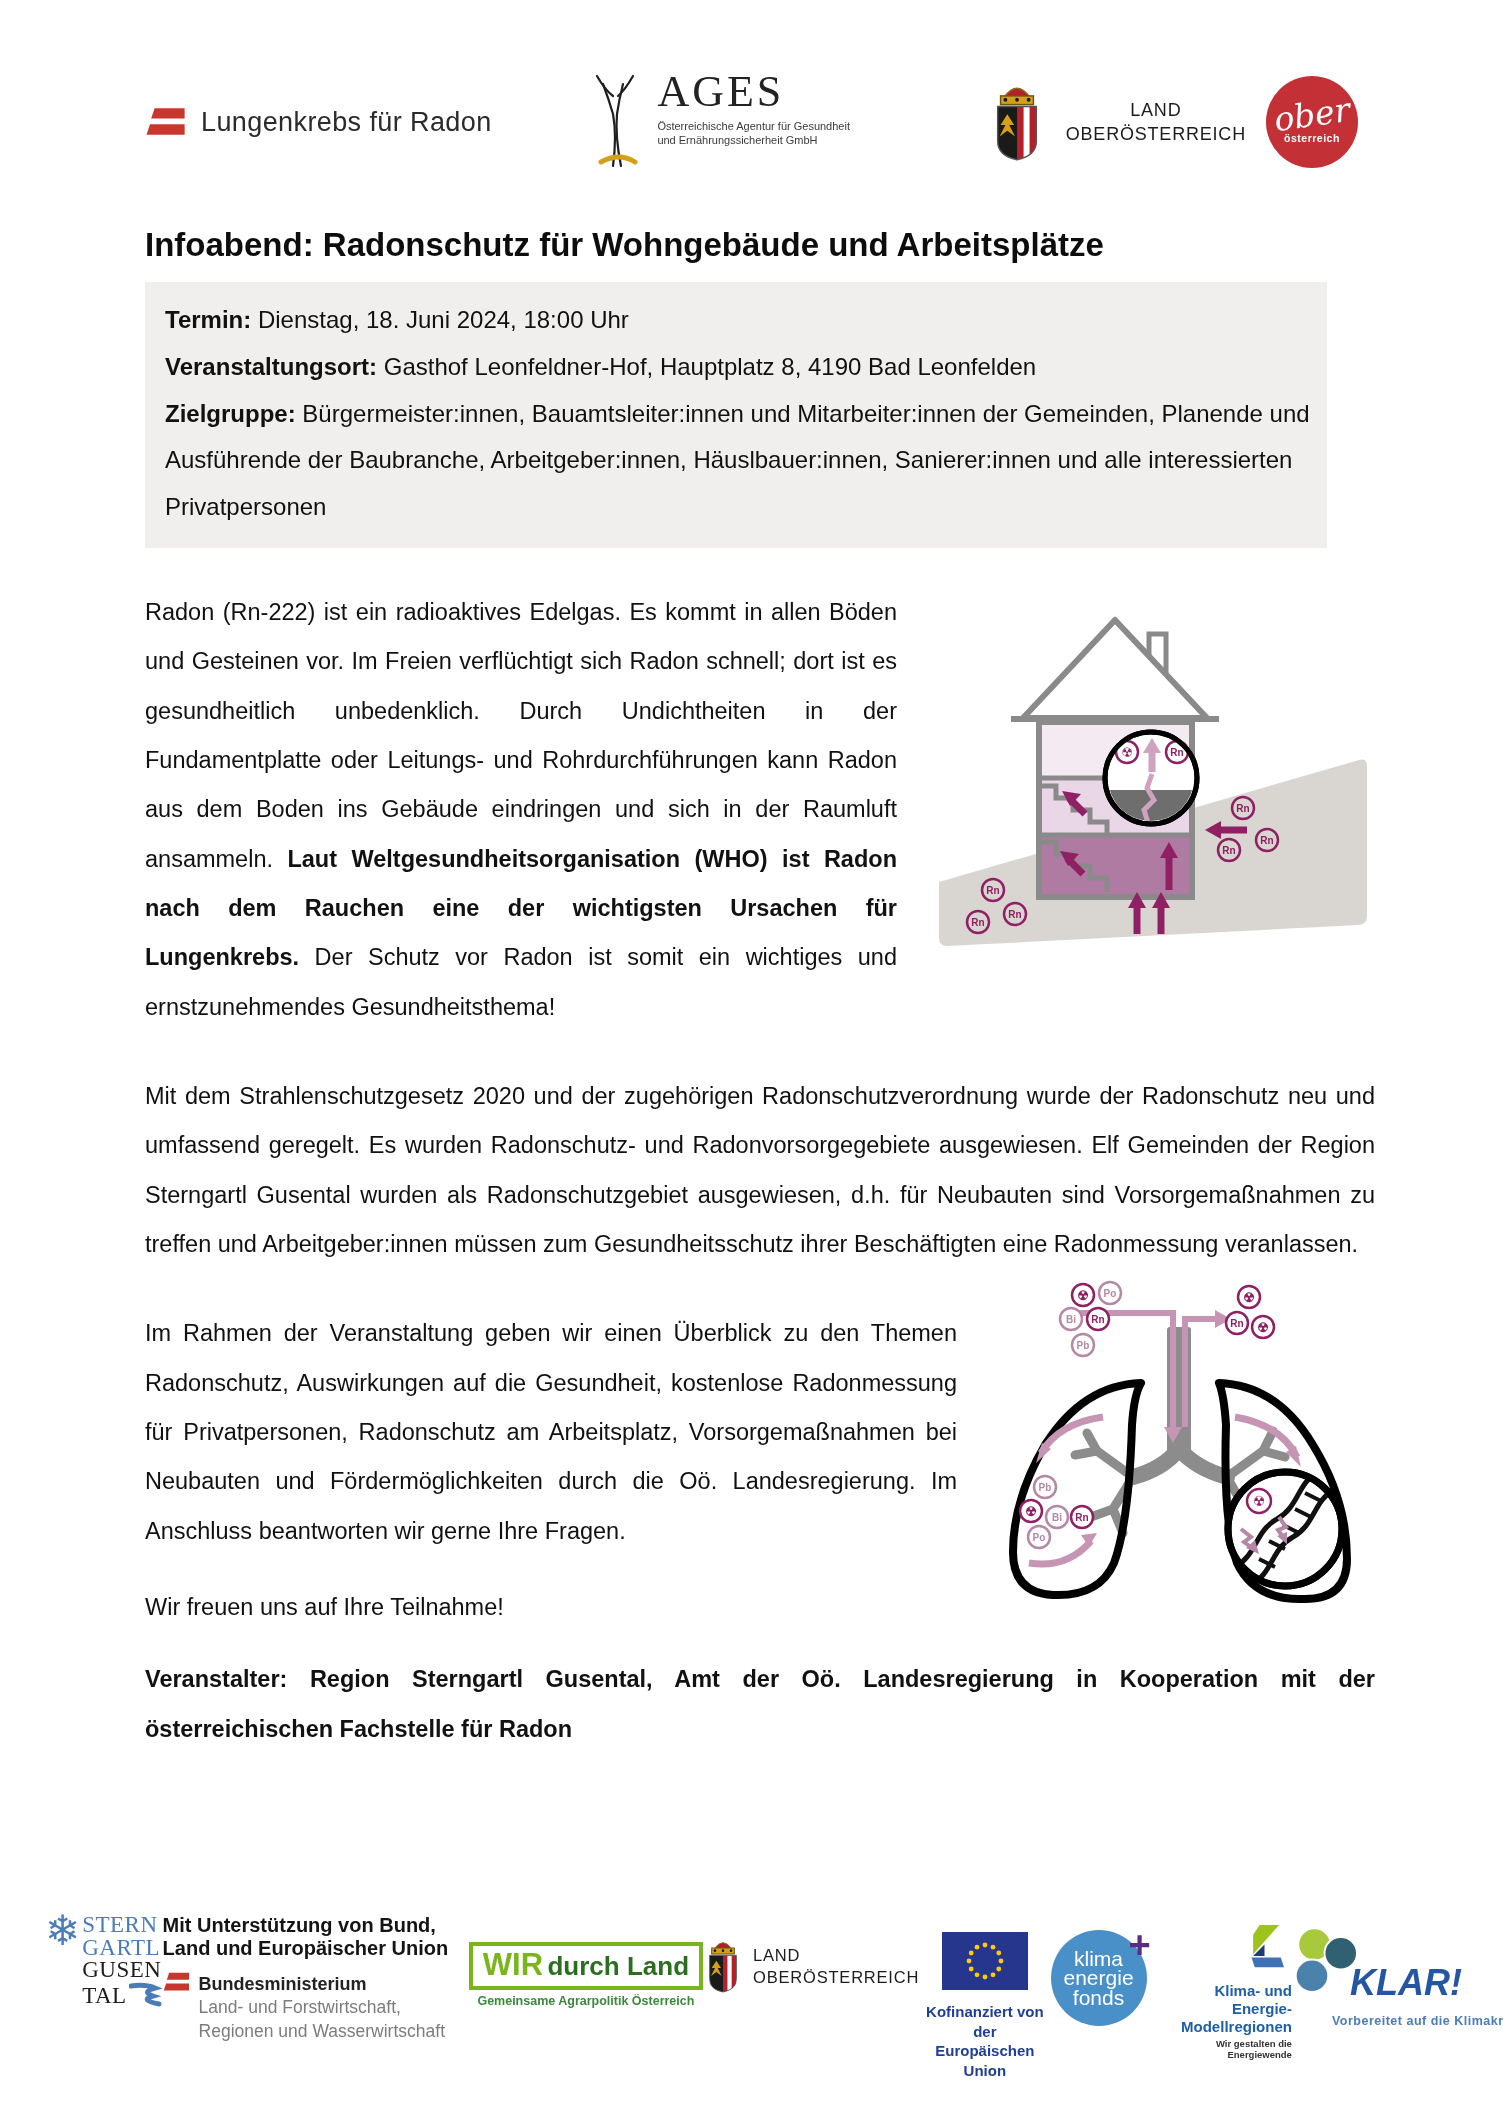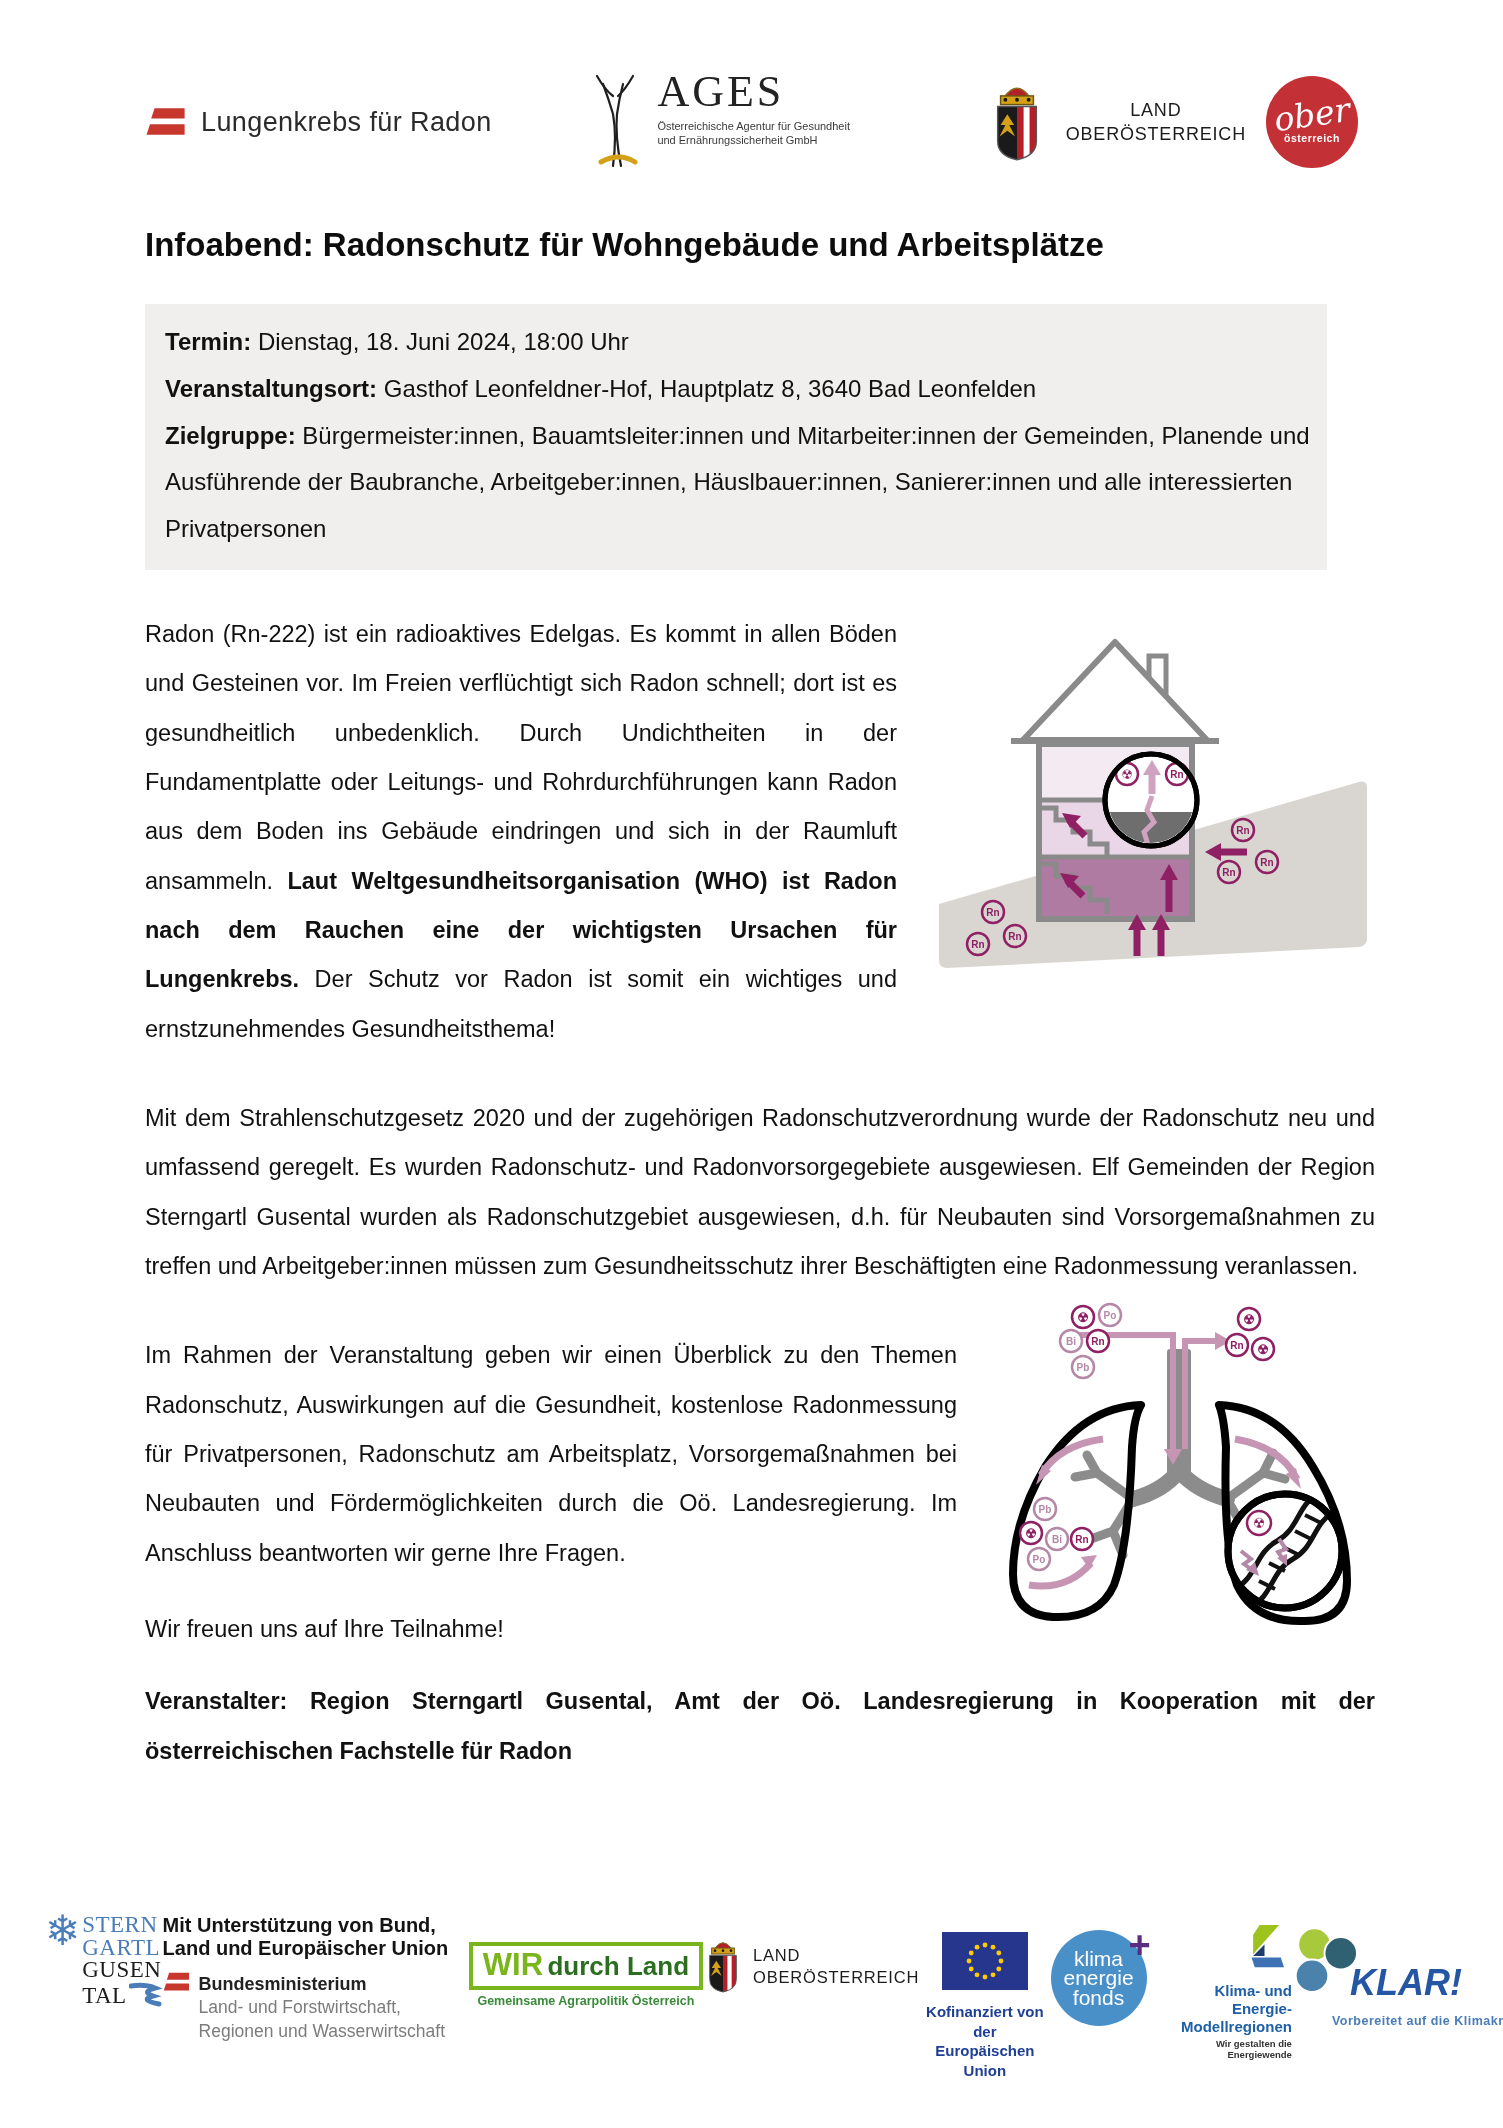--- a/index.html
+++ b/index.html
@@ -15,21 +15,21 @@
   .ages-sub{font-size:11px;color:#3a3a3a;line-height:1.25;}
   .hdr-right{display:flex;align-items:center;gap:20px;}
   .land-text{font-size:18px;letter-spacing:.8px;color:#1c1c1c;text-align:center;line-height:1.35;}
   .ober-circle{width:92px;height:92px;border-radius:50%;background:#c33137;color:#fff;
        display:flex;flex-direction:column;align-items:center;justify-content:center;}
   .ober-script{font-family:"DejaVu Serif",serif;font-style:italic;font-size:33px;line-height:.9;transform:rotate(-8deg);}
   .ober-sub{font-size:10.5px;font-weight:bold;letter-spacing:.5px;margin-top:2px;}
   
   .content{margin:0 128px 0 145px;}
   h1{font-size:33px;margin:44px 0 0 0;color:#0d0d0d;}
-  .box{background:#f0efee;margin:40px 48px 0 0;padding:15px 8px 17px 20px;}
+  .box{background:#f0efee;margin:18px 48px 0 0;padding:15px 8px 17px 20px;}
   .box p{margin:0;font-size:24px;line-height:1.95;}
   .box strong{font-weight:bold;}
   .para{font-size:23.5px;line-height:2.1;text-align:justify;margin-top:40px;}
   .para strong{font-weight:bold;}
   .fig{float:right;}
   .fig-house{width:452px;height:358px;margin:2px 0 6px 26px;}
   .fig-lungs{width:392px;height:348px;margin:-42px 0 6px 26px;}
   .closing{font-size:23.5px;margin:38px 0 0 0;}
   .organizer{font-size:23.5px;font-weight:bold;line-height:2.1;text-align:justify;margin:34px 0 0 0;}
   
@@ -134,21 +134,21 @@
         <div class="ober-sub">österreich</div>
       </div>
     </div>
   </header>
 
   <main class="content">
     <h1>Infoabend: Radonschutz für Wohngebäude und Arbeitsplätze</h1>
 
     <section class="box">
       <p><strong>Termin:</strong> <span>Dienstag, 18. Juni 2024, 18:00 Uhr</span></p>
-      <p><strong>Veranstaltungsort:</strong> <span>Gasthof Leonfeldner-Hof, Hauptplatz 8, 3640 Bad Leonfelden</span></p>
+      <p><strong>Veranstaltungsort:</strong> <span>Gasthof Leonfeldner-Hof, Hauptplatz 8, 4190 Bad Leonfelden</span></p>
       <p><strong>Zielgruppe:</strong> <span>Bürgermeister:innen, Bauamtsleiter:innen und Mitarbeiter:innen der Gemeinden, Planende und Ausführende der Baubranche, Arbeitgeber:innen, Häuslbauer:innen, Sanierer:innen und alle interessierten Privatpersonen</span></p>
     </section>
 
     <div class="para">
       <div class="fig fig-house">
         <svg viewBox="0 0 452 358" width="452" height="358">
           <path d="M16,292 L436,170 Q444,168 444,176 L444,326 Q444,334 436,335 L24,356 Q16,356 16,348 Z" fill="#D9D6D1"></path>
 
           <rect x="226" y="44" width="17" height="46" fill="#fff" stroke="#8a8a8a" stroke-width="5"></rect>
 

